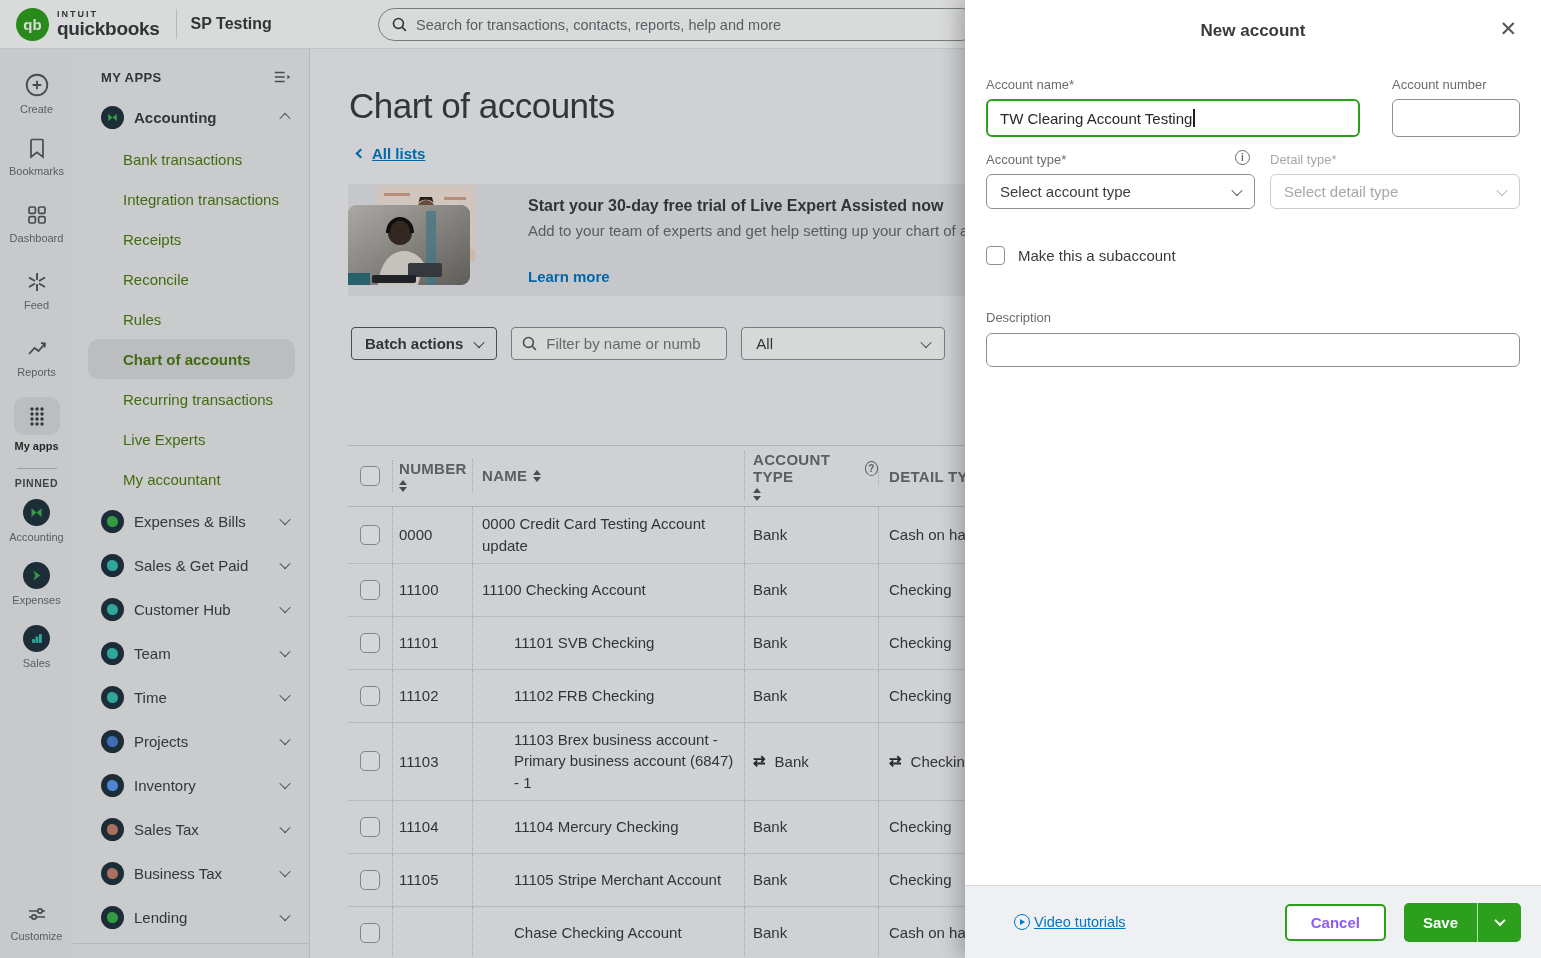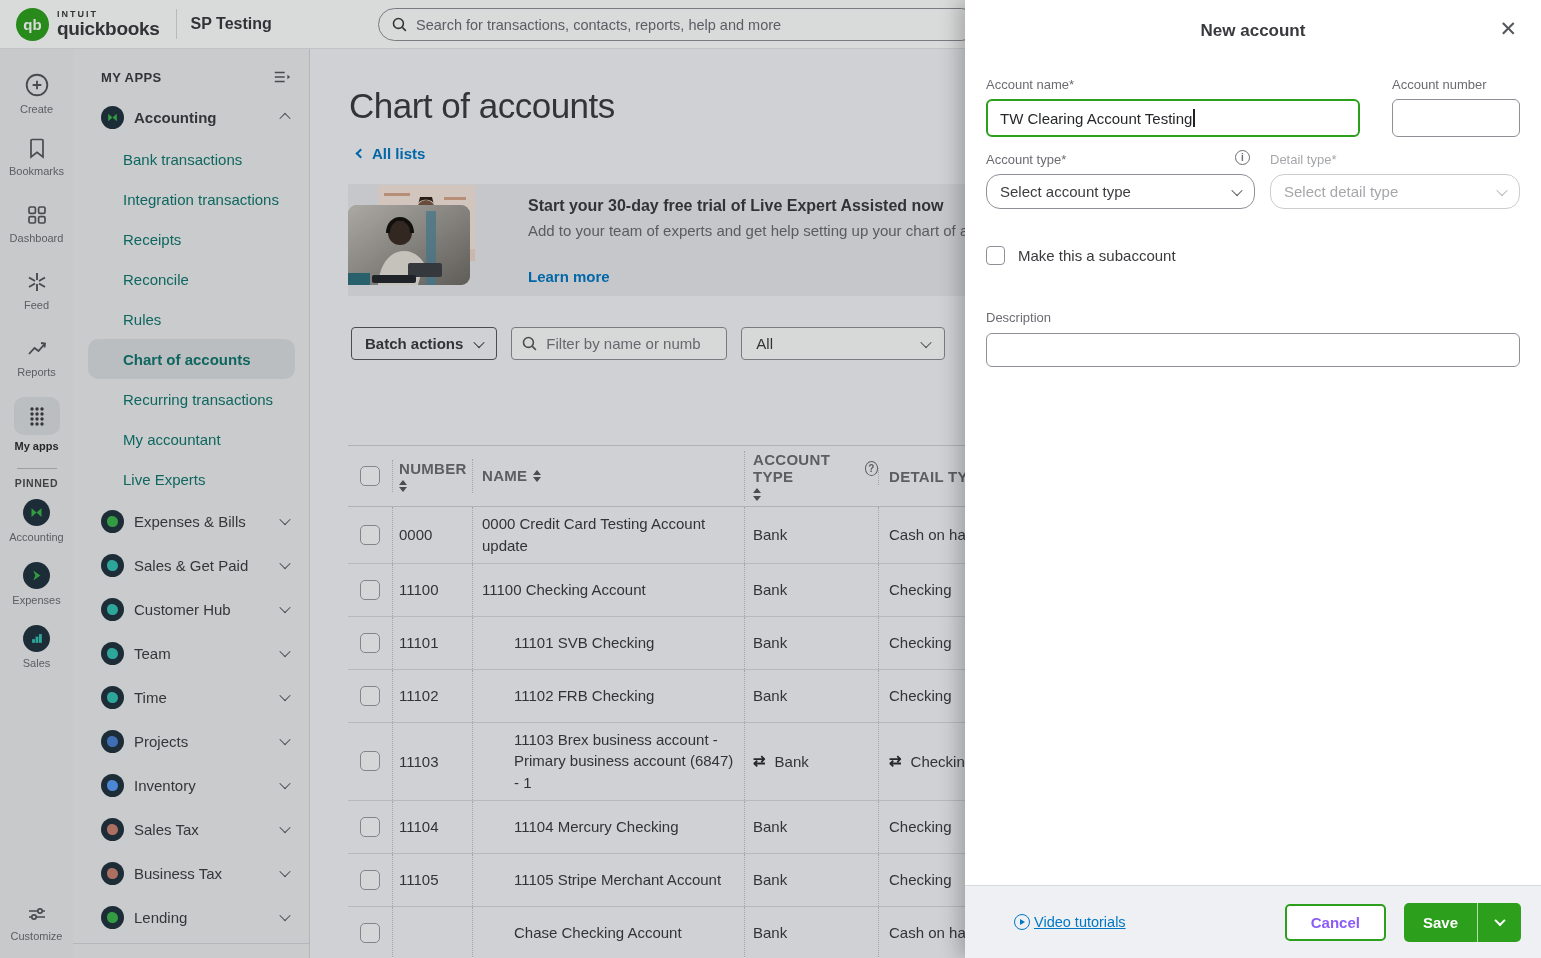--- a/index.html
+++ b/index.html
@@ -34,30 +34,30 @@
   .customize { position:absolute; bottom:16px; left:0; width:73px; display:flex; flex-direction:column; align-items:center; gap:5px; cursor:pointer; color:#54565a; }
 
   
   .sidebar { position:absolute; left:73px; top:49px; width:237px; height:909px; background:#edeef0; border-right:1px solid #d4d5d8; z-index:1; }
   .sb-header { display:flex; align-items:center; justify-content:space-between; padding:20px 18px 10px 28px; }
   .sb-header-label { font-size:13px; font-weight:700; letter-spacing:.4px; color:#393a3d; }
   .nav-acct-head { display:flex; align-items:center; height:44px; padding:0 20px 0 28px; cursor:pointer; }
   .nav-acct-head .nav-app-label { margin-left:10px; flex:1; font-weight:700; font-size:15px; }
   .app-circle { width:23px; height:23px; border-radius:50%; background:#21323f; display:flex; align-items:center; justify-content:center; flex:none; }
   .app-glyph { width:11px; height:11px; border-radius:45% 55% 50% 50%; display:block; }
-  .nav-sub { height:40px; display:flex; align-items:center; padding-left:50px; font-size:15px; cursor:pointer; color:#0f766e; }
+  .nav-sub { height:40px; display:flex; align-items:center; padding-left:50px; font-size:15px; cursor:pointer; color:#4d7c0f; }
   .nav-sub.active { background:#dcdee1; border-radius:10px; margin:0 14px 0 15px; padding-left:35px; font-weight:700; }
   .nav-app { height:44px; display:flex; align-items:center; padding:0 20px 0 28px; cursor:pointer; }
   .nav-app-label { margin-left:10px; flex:1; font-size:15px; color:#3c3d40; }
   .sb-bottom-line { position:absolute; bottom:14px; left:0; width:100%; border-top:1px solid #d4d5d8; }
 
   
   .main { position:absolute; left:310px; top:49px; width:1231px; height:909px; background:#f4f5f8; overflow:hidden; z-index:1; }
   .page-title { position:absolute; left:39px; top:37px; font-size:35px; font-weight:500; letter-spacing:-.5px; color:#3a3b3e; }
-  .back-link { position:absolute; left:47px; top:96px; display:flex; align-items:center; gap:8px; color:#0077c5; font-size:15px; font-weight:700; cursor:pointer; }
+  .back-link { position:absolute; left:47px; top:96px; display:flex; align-items:center; gap:8px; color:#0077c5; font-size:15px; font-weight:700; cursor:pointer;text-decoration:underline; }
   .banner { position:absolute; left:38px; top:135px; width:810px; height:112px; background:#e8e9ec; border-radius:2px; }
   .banner-img { position:absolute; left:0px; top:-7px; }
   .banner-title { position:absolute; left:180px; top:13px; font-size:16px; font-weight:700; white-space:nowrap; }
   .banner-sub { position:absolute; left:180px; top:38px; font-size:15px; color:#696a6e; white-space:nowrap; }
   .banner-link { position:absolute; left:180px; top:84px; font-size:15px; font-weight:700; color:#0077c5; cursor:pointer; }
   .toolbar { position:absolute; left:41px; top:278px; display:flex; gap:14px; }
   .btn-batch { height:33px; padding:0 13px; border:1.7px solid #55575c; border-radius:4px; background:transparent; font-size:15px; font-weight:700; color:#393a3d; display:flex; align-items:center; gap:12px; cursor:pointer; font-family:"Liberation Sans", sans-serif; }
   .filter-box { position:relative; }
   .filter-box input { width:216px; height:33px; border:1px solid #8d9096; border-radius:4px; background:#fdfdfd; padding:0 8px 0 34px; font-size:15px; color:#393a3d; font-family:"Liberation Sans", sans-serif; outline:none; }
   .filter-box input::placeholder { color:#77787d; }
@@ -93,21 +93,21 @@
   
   .dim { position:absolute; inset:0; background:rgba(14,17,22,0.155); z-index:5; }
   .drawer { position:absolute; left:965px; top:0; width:576px; height:958px; background:#ffffff; z-index:10; box-shadow:-7px 0 18px rgba(0,0,0,0.22); }
   .dw-title { position:absolute; top:21px; left:0; right:0; text-align:center; font-size:17px; font-weight:700; color:#393a3d; }
   .dw-close { position:absolute; top:18px; right:24px; font-size:21px; color:#55565a; cursor:pointer; line-height:1; }
   .dw-label { position:absolute; font-size:13px; color:#6b6c72; }
   .dw-label.disabled { color:#a5a7aa; }
   .fake-input { position:absolute; background:#fff; border-radius:6px; display:flex; align-items:center; padding:16px 12px; font-size:15px; color:#26282b; cursor:text; }
   .caret { display:inline-block; width:1.5px; height:18px; background:#202124; margin-left:1px; }
   .dw-input { position:absolute; border:1px solid #8d9096; border-radius:6px; background:#fff; font-size:15px; padding:0 10px; outline:none; font-family:"Liberation Sans", sans-serif; }
-  .dd { position:absolute; height:35px; border:1px solid #8d9096; border-radius:14px; display:flex; align-items:center; justify-content:space-between; padding:0 13px; font-size:15px; color:#3c3d40; cursor:pointer; background:#fff; }
+  .dd { position:absolute; height:35px; border:1px solid #8d9096; border-radius:6px; display:flex; align-items:center; justify-content:space-between; padding:0 13px; font-size:15px; color:#3c3d40; cursor:pointer; background:#fff; }
   .dd.disabled { border-color:#cbcdd0; color:#a5a7aa; cursor:default; }
   .dw-checkrow { position:absolute; left:21px; top:246px; display:flex; align-items:center; gap:13px; }
   .dw-cbx { width:19px; height:19px; border:1.6px solid #8d9096; border-radius:4px; background:#fff; cursor:pointer; }
   .dw-checklabel { font-size:15px; color:#393a3d; }
   .dw-footer { position:absolute; left:0; bottom:0; width:576px; height:73px; background:#eef0f3; border-top:1px solid #d7d9dc; display:flex; align-items:center;padding-left:24px; }
   .video-link { display:flex; align-items:center; gap:4px; margin-left:25px; color:#0077c5; font-size:14.5px; cursor:pointer; }
   .video-link .vtext { text-decoration:underline; }
   .playcirc { width:16px; height:16px; border:1.6px solid #0077c5; border-radius:50%; display:inline-flex; align-items:center; justify-content:center; }
   .playtri { width:0; height:0; border-left:5px solid #0077c5; border-top:3.5px solid transparent; border-bottom:3.5px solid transparent; margin-left:1px; }
   .dw-btns { margin-left:auto; margin-right:20px; display:flex; align-items:center; gap:18px; }
@@ -281,25 +281,25 @@
 
     <div class="nav-sub active">
       <span>Chart of accounts</span>
     </div>
 
     <div class="nav-sub">
       <span>Recurring transactions</span>
     </div>
 
     <div class="nav-sub">
+      <span>Live Experts</span>
+    </div>
+
+    <div class="nav-sub">
       <span>My accountant</span>
-    </div>
-
-    <div class="nav-sub">
-      <span>Live Experts</span>
     </div>
 
     <div class="nav-app">
       <span class="app-circle">
         <span class="app-glyph" style="background: rgb(59, 181, 74);"></span>
       </span>
       <span class="nav-app-label">Expenses &amp; Bills</span>
       <span class="chev down" style="color:#55565a"></span>
     </div>
 

